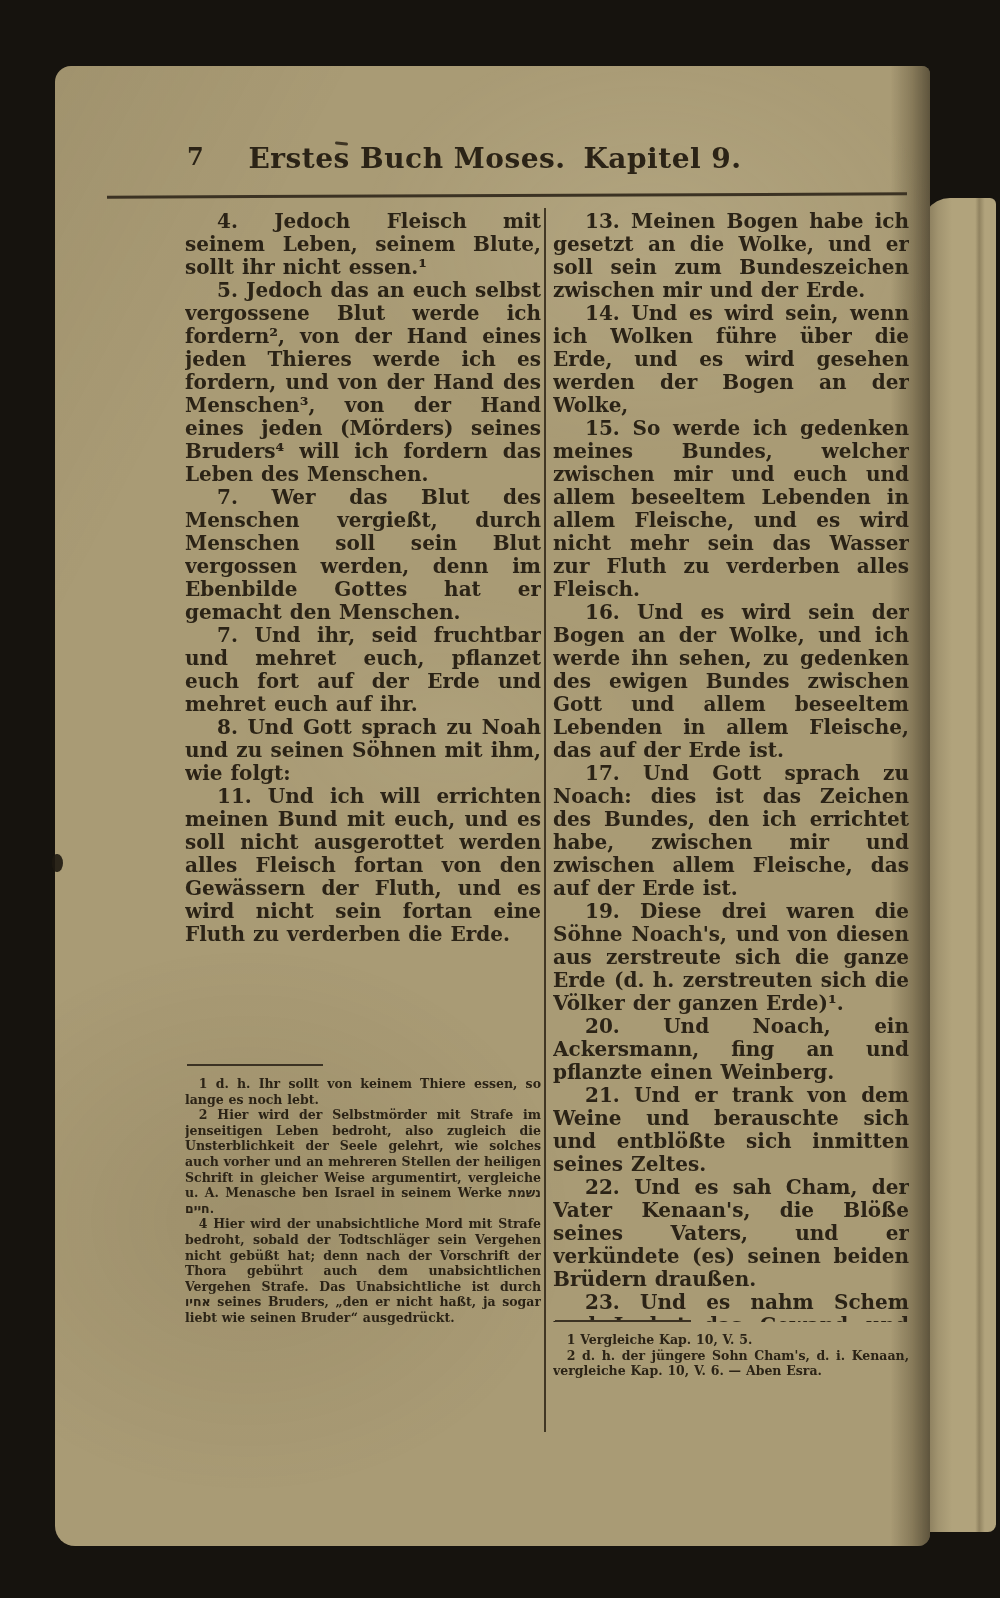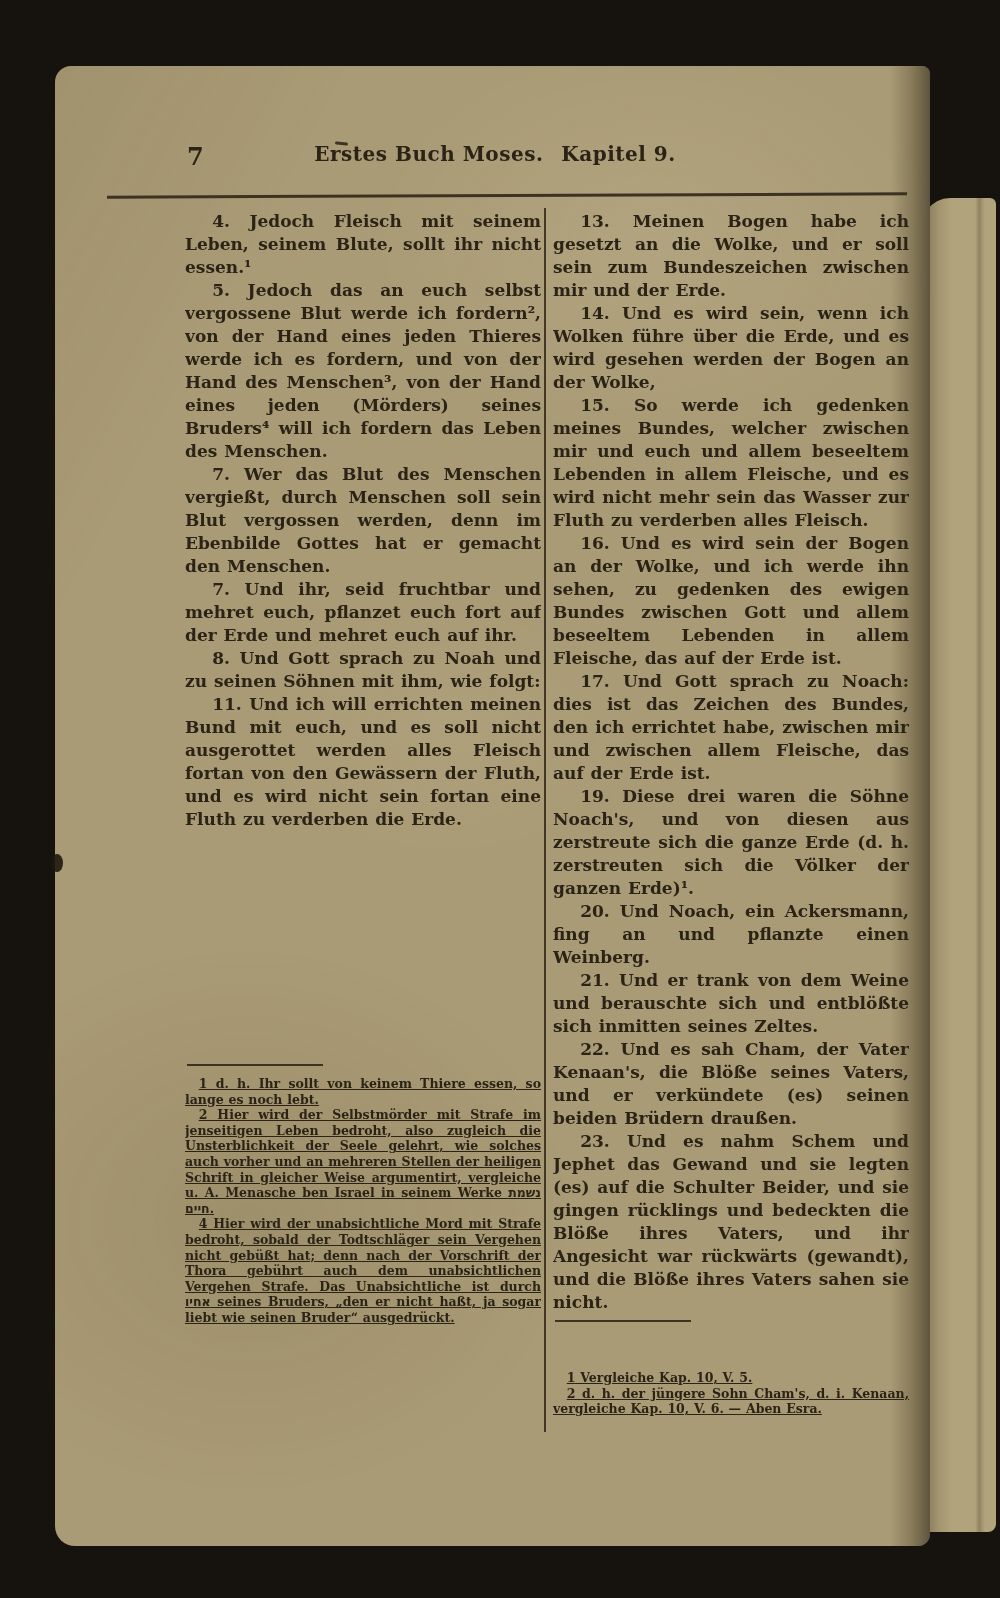--- a/index.html
+++ b/index.html
@@ -32,21 +32,21 @@
       radial-gradient(ellipse 500px 420px at 22% 78%, rgba(62,48,24,0.10), transparent 65%),
       radial-gradient(ellipse 300px 200px at 45% 45%, rgba(255,246,220,0.06), transparent 70%),
       linear-gradient(118deg, rgba(62,50,26,0.08) 0%, rgba(0,0,0,0) 18%);
   }
   .page-number{
     position:absolute;left:132px;top:76px;
     font-size:24px;font-weight:bold;
   }
   .header{
     position:absolute;left:30px;top:76px;width:820px;
-    text-align:center;font-size:20px;font-weight:bold;letter-spacing:0.5px;
+    text-align:center;font-size:28px;font-weight:bold;letter-spacing:0.5px;
     white-space:nowrap;
   }
   .header .chapter{margin-left:18px;}
   .header-rule{
     position:absolute;left:52px;top:128px;width:800px;height:3px;
     background:#3b3223;transform:rotate(-0.25deg);
   }
   .stray-dash{
     position:absolute;left:280px;top:76px;width:13px;height:3px;
     background:#2b2316;opacity:.85;transform:rotate(6deg);border-radius:2px;
@@ -54,38 +54,38 @@
   .edge-blot{
     position:absolute;left:-3px;top:788px;width:11px;height:18px;
     background:#1d1811;border-radius:50% 60% 60% 50%;opacity:.9;
   }
   .col-divider{
     position:absolute;left:489px;top:142px;width:2px;height:1224px;
     background:rgba(47,38,22,0.85);
   }
   .col{
     position:absolute;width:356px;
-    font-size:17px;line-height:23px;font-weight:bold;
+    font-size:20px;line-height:23px;font-weight:bold;
     word-spacing:1px;
   }
   .col-left{left:130px;top:144px;max-height:856px;overflow:hidden;}
   .col-right{left:498px;top:144px;max-height:1112px;overflow:hidden;}
   .verse{margin:0;text-indent:1.6em;text-align:justify;}
   .fn-rule{
     position:absolute;width:136px;height:2px;background:#3b3223;
   }
   .fn-rule-left{left:132px;top:998px;}
   .fn-rule-right{left:500px;top:1254px;}
   .fnblock{
     position:absolute;width:356px;
     font-size:12.5px;line-height:15.6px;font-weight:bold;
-    word-spacing:0.5px;max-height:470px;overflow:hidden;text-decoration:underline;
+    word-spacing:0.5px;max-height:470px;overflow:hidden;
   }
   .fnblock-left{left:130px;top:1010px;}
-  .fnblock-right{left:498px;top:1304px;}
+  .fnblock-right{left:498px;top:1266px;}
   .fn{margin:0;text-indent:1.1em;text-align:justify;}
 </style>
 </head>
 <body>
 
 <div class="under-page"></div>
 
 <div class="page">
   <div class="stray-dash"></div>
   <div class="page-number">7</div>

